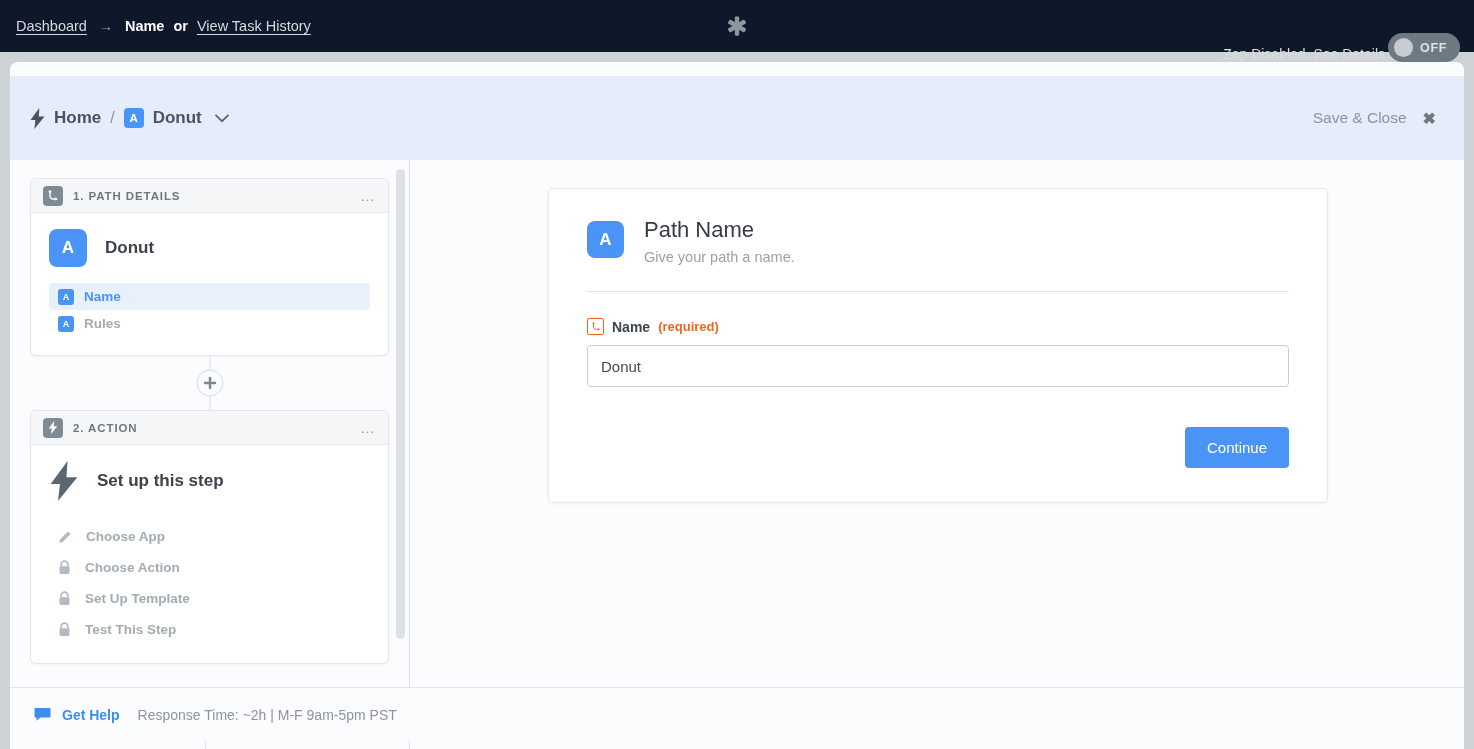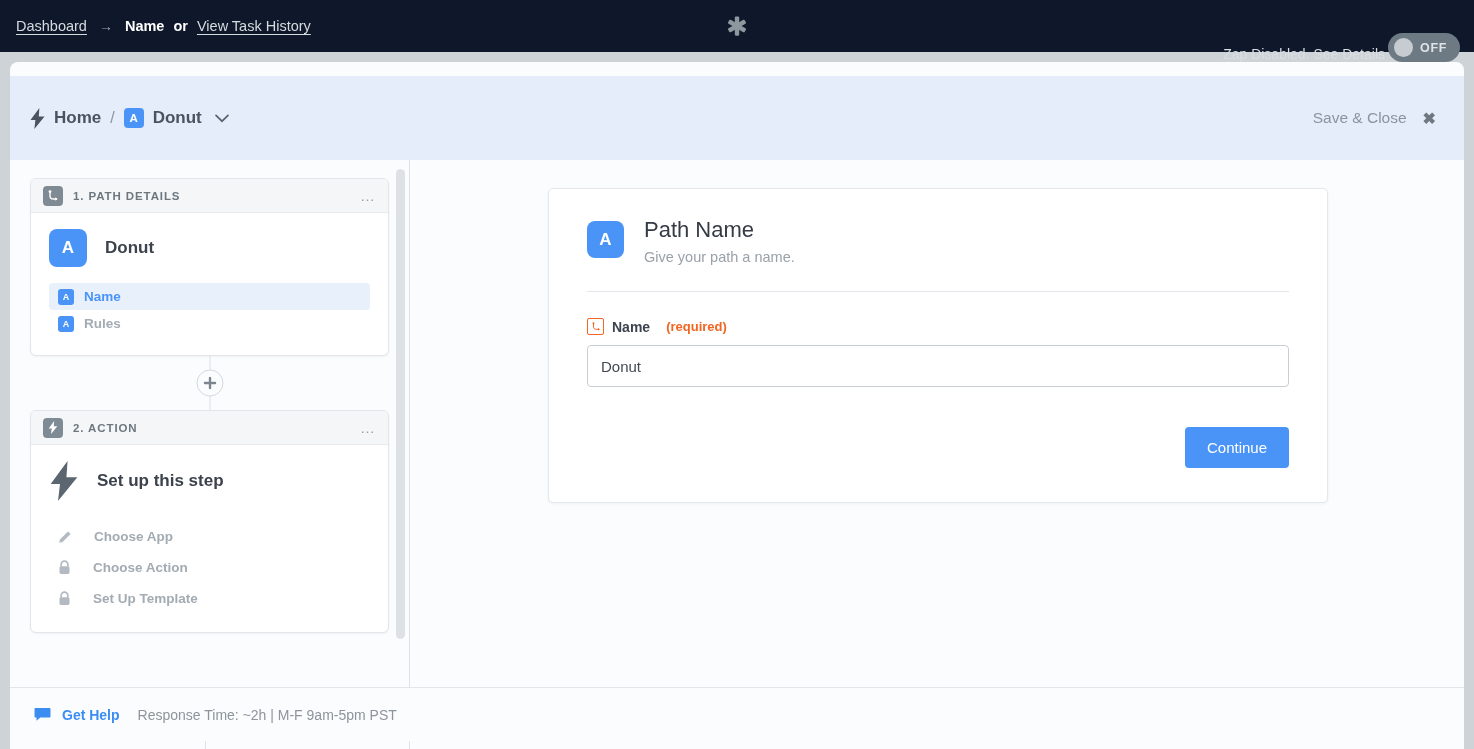--- a/index.html
+++ b/index.html
@@ -173,21 +173,21 @@
     width: 27px; height: 27px; border-radius: 50%;
     background: #fbfcfe; border: 1px solid #d5d9de;
     display: flex; align-items: center; justify-content: center;
     cursor: pointer;
   }
 
   .setup-row { display: flex; align-items: center; gap: 18px; }
   .setup-title { font-size: 17px; font-weight: bold; color: #3c434d; }
   .tasklist { margin-top: 20px; }
   .task {
-    display: flex; align-items: center; gap: 22px;
+    display: flex; align-items: center; gap: 14px;
     height: 31px; font-size: 13.5px; color: #a3abb3; font-weight: bold;
     padding-left: 9px;
   }
 
   .tail-divider {
     position: absolute; left: 195px; bottom: 0;
     width: 1px; height: 42px; background: #dfe3e8;
   }
 
   
@@ -212,21 +212,21 @@
   .mc-sub { font-size: 14.5px; color: #9aa1a9; margin-top: 6px; }
   .mc-rule { height: 1px; background: #e2e5e9; }
 
   .field-block { padding-top: 26px; }
   .field-label { display: flex; align-items: center; gap: 8px; }
   .lbl-ico {
     width: 17px; height: 17px; border: 1px solid #f26522; border-radius: 2px;
     display: flex; align-items: center; justify-content: center; flex: none;
   }
   .lbl-text { font-size: 14px; font-weight: bold; color: #3c434d; }
-  .lbl-req { font-size: 13px; font-weight: bold; color: #f26522; margin-left: 8px; }
+  .lbl-req { font-size: 13px; font-weight: bold; color: #f26522; }
   .text-input {
     margin-top: 10px; width: 100%; height: 42px;
     border: 1px solid #c9ced4; border-radius: 4px;
     padding: 0 13px; font-size: 15px; color: #444b54;
     font-family: "Liberation Sans", sans-serif;
     background: #fff; outline: none;
   }
   .btn-row { display: flex; justify-content: flex-end; margin-top: 40px; align-items: center; }
   .btn-continue {
     background: #4a94f8; color: #fff; border: none;
@@ -382,20 +382,27 @@
                 </svg>
                 <span>Choose Action</span>
               </div>
               <div class="task">
                 <svg width="13" height="15" viewBox="0 0 14 16">
                   <path d="M3.4 7V4.8a3.6 3.6 0 017.2 0V7" stroke="#b3bac1" stroke-width="1.8" fill="none"></path>
                   <rect x="1.6" y="6.6" width="10.8" height="8.4" rx="1.6" fill="#b3bac1"></rect>
                 </svg>
                 <span>Set Up Template</span>
               </div>
+              <div class="task">
+                <svg width="13" height="15" viewBox="0 0 14 16">
+                  <path d="M3.4 7V4.8a3.6 3.6 0 017.2 0V7" stroke="#b3bac1" stroke-width="1.8" fill="none"></path>
+                  <rect x="1.6" y="6.6" width="10.8" height="8.4" rx="1.6" fill="#b3bac1"></rect>
+                </svg>
+                <span>Test This Step</span>
+              </div>
             </div>
           </div>
         </div>
 
       </div>
       <div class="tail-divider"></div>
     </div>
 
     <div class="right-col">
       <div class="main-card">

